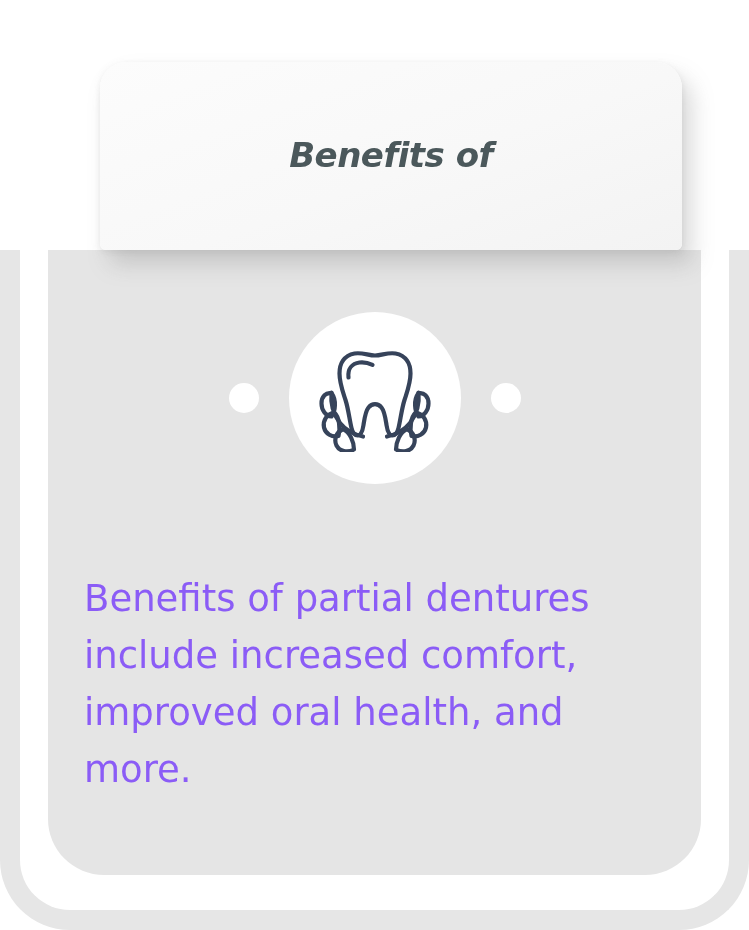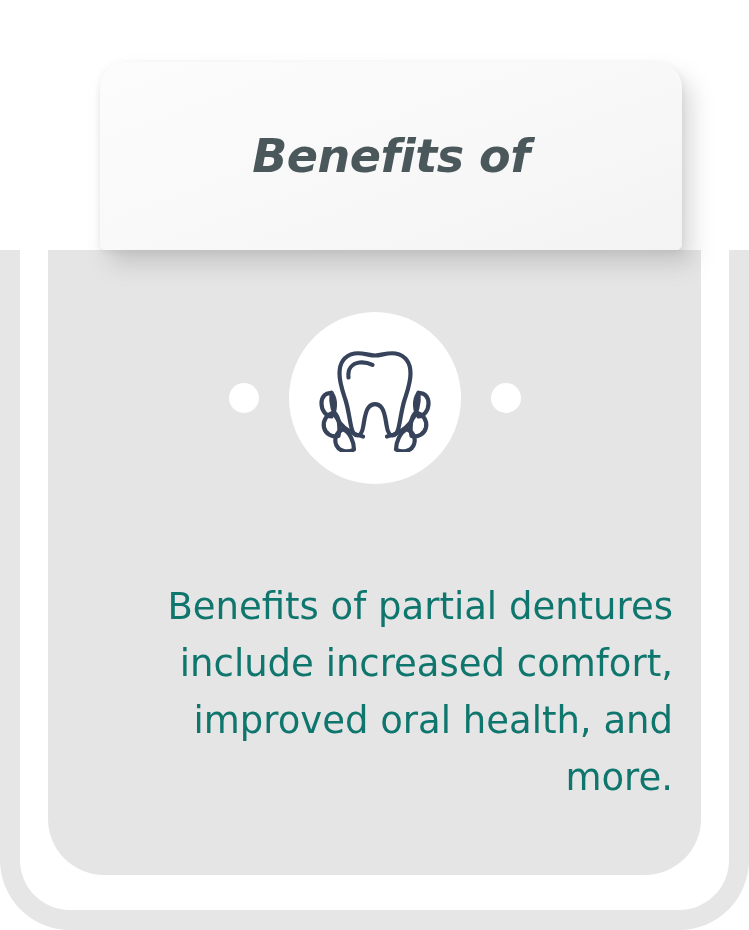--- a/index.html
+++ b/index.html
@@ -61,21 +61,21 @@
     display: flex;
     align-items: center;
     justify-content: center;
     z-index: 5;
   }
 
   .title-text {
     font-family: "DejaVu Sans", "Liberation Sans", sans-serif;
     font-style: italic;
     font-weight: bold;
-    font-size: 46px;
+    font-size: 34px;
     line-height: 1.35;
     color: #4B585B;
     text-align: center;
     letter-spacing: -0.5px;
     margin: 0;
     padding: 0 20px;
     user-select: none;
   }
   .title-line { display: block; }
 
@@ -116,26 +116,26 @@
     height: 108px;
     display: block;
   }
 
   
   .description {
     position: absolute;
     left: 84px;
     top: 570px;
     width: 581px;
-    text-align: right;
+    text-align: left;
     font-family: "DejaVu Sans", "Liberation Sans", sans-serif;
     font-size: 37px;
     line-height: 57px;
-    color: #0f766e;
-    margin: 8px;
+    color: #8b5cf6;
+    margin: 0;
     user-select: none;
   }
 </style>
 </head>
 <body>
 
 <div id="stage">
 
   <div class="outer-frame"></div>
 

